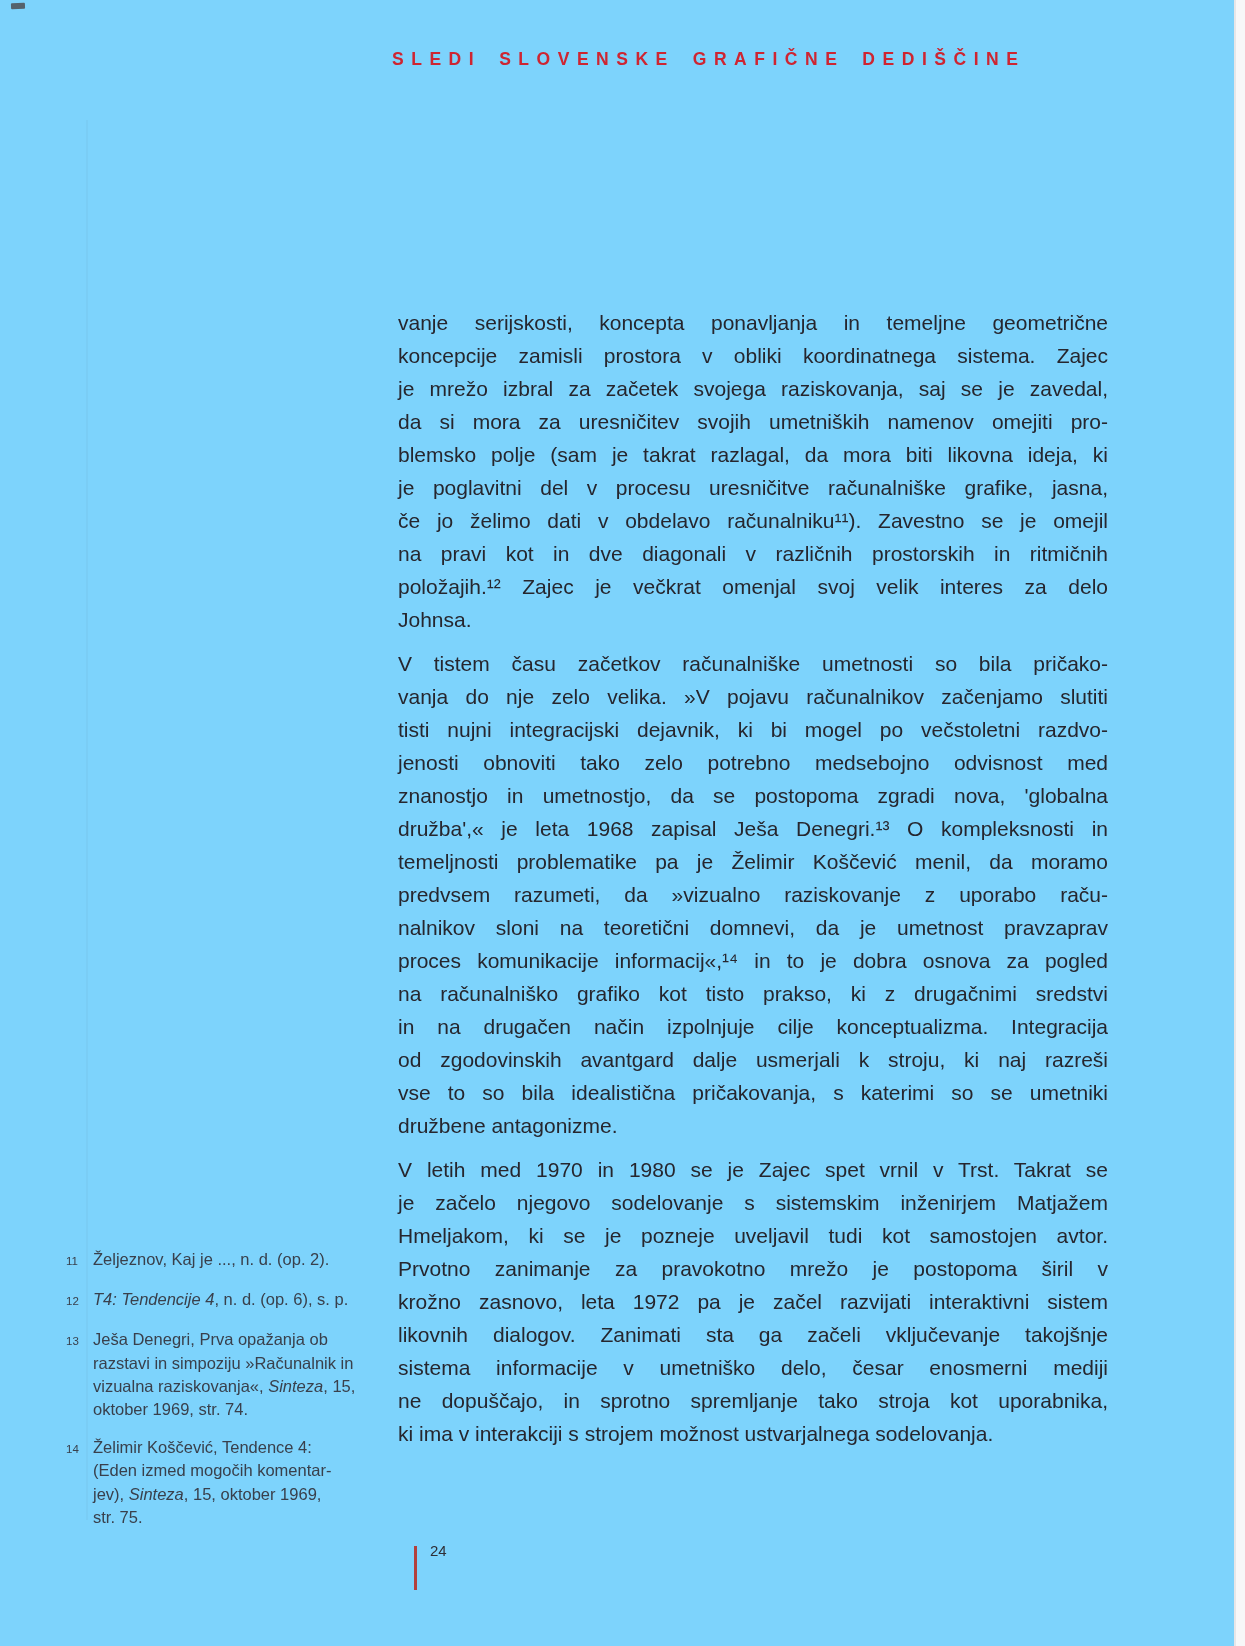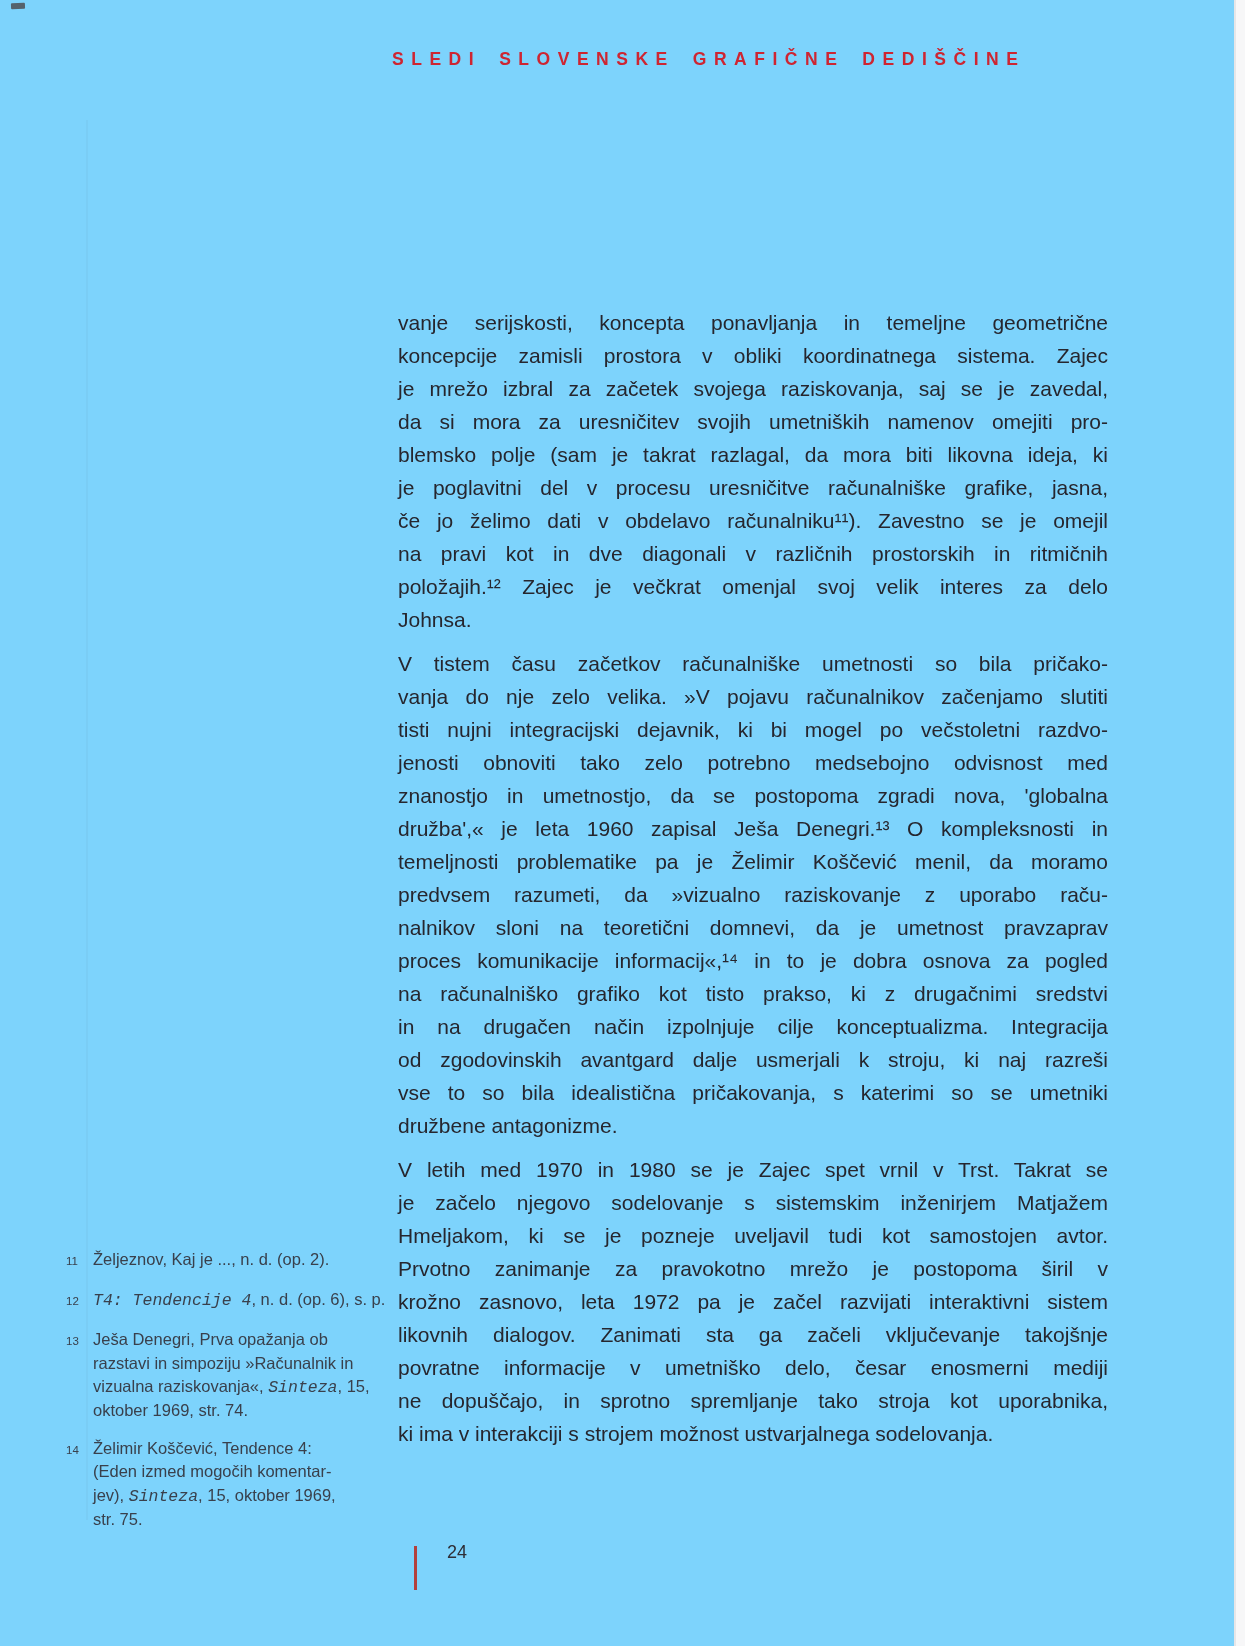--- a/index.html
+++ b/index.html
@@ -39,29 +39,29 @@
   .bodyline { text-align: justify; text-align-last: justify; }
   .bodyline.last { text-align-last: left; }
   
   .footnotes {
     position: absolute; left: 66px; top: 1248px; width: 320px;
     color: #39404c; font-size: 16.5px; line-height: 23.2px;
   }
   .footnote { display: flex; margin-bottom: 15px; }
   .fn-marker { flex: none; width: 27px; font-size: 11.5px; padding-top: 2px; }
   .fn-line { white-space: nowrap; }
-  .it { font-style: italic; font-family: Liberation Mono, monospace; }
+  .it { font-style: italic; }
   
   .pn-rule {
     position: absolute; left: 414px; top: 1546px; width: 3px; height: 44px;
     background: #b2403c;
   }
   .pn-num {
-    position: absolute; left: 447px; top: 1542px;
-    color: #2e2e36; font-size: 18px;
+    position: absolute; left: 430px; top: 1542px;
+    color: #2e2e36; font-size: 15px;
   }
 </style>
 </head>
 <body>
 
 <div class="page">
 
   <div class="smudge"></div>
   <div class="left-streak"></div>
   <div class="edge-strip"></div>
@@ -80,39 +80,39 @@
         <div class="bodyline">na pravi kot in dve diagonali v različnih prostorskih in ritmičnih</div>
         <div class="bodyline">položajih.¹² Zajec je večkrat omenjal svoj velik interes za delo</div>
         <div class="bodyline last">Johnsa.</div>
       </div>
       <div class="para">
         <div class="bodyline">V tistem času začetkov računalniške umetnosti so bila pričako-</div>
         <div class="bodyline">vanja do nje zelo velika. »V pojavu računalnikov začenjamo slutiti</div>
         <div class="bodyline">tisti nujni integracijski dejavnik, ki bi mogel po večstoletni razdvo-</div>
         <div class="bodyline">jenosti obnoviti tako zelo potrebno medsebojno odvisnost med</div>
         <div class="bodyline">znanostjo in umetnostjo, da se postopoma zgradi nova, 'globalna</div>
-        <div class="bodyline">družba',« je leta 1960 zapisal Ješa Denegri.¹³ O kompleksnosti in</div>
+        <div class="bodyline">družba',« je leta 1968 zapisal Ješa Denegri.¹³ O kompleksnosti in</div>
         <div class="bodyline">temeljnosti problematike pa je Želimir Koščević menil, da moramo</div>
         <div class="bodyline">predvsem razumeti, da »vizualno raziskovanje z uporabo raču-</div>
         <div class="bodyline">nalnikov sloni na teoretični domnevi, da je umetnost pravzaprav</div>
         <div class="bodyline">proces komunikacije informacij«,¹⁴ in to je dobra osnova za pogled</div>
         <div class="bodyline">na računalniško grafiko kot tisto prakso, ki z drugačnimi sredstvi</div>
         <div class="bodyline">in na drugačen način izpolnjuje cilje konceptualizma. Integracija</div>
         <div class="bodyline">od zgodovinskih avantgard dalje usmerjali k stroju, ki naj razreši</div>
         <div class="bodyline">vse to so bila idealistična pričakovanja, s katerimi so se umetniki</div>
         <div class="bodyline last">družbene antagonizme.</div>
       </div>
       <div class="para">
         <div class="bodyline">V letih med 1970 in 1980 se je Zajec spet vrnil v Trst. Takrat se</div>
         <div class="bodyline">je začelo njegovo sodelovanje s sistemskim inženirjem Matjažem</div>
         <div class="bodyline">Hmeljakom, ki se je pozneje uveljavil tudi kot samostojen avtor.</div>
         <div class="bodyline">Prvotno zanimanje za pravokotno mrežo je postopoma širil v</div>
         <div class="bodyline">krožno zasnovo, leta 1972 pa je začel razvijati interaktivni sistem</div>
         <div class="bodyline">likovnih dialogov. Zanimati sta ga začeli vključevanje takojšnje</div>
-        <div class="bodyline">povratne informacije v umetniško delo, česar enosmerni mediji</div>
+        <div class="bodyline">sistema informacije v umetniško delo, česar enosmerni mediji</div>
         <div class="bodyline">ne dopuščajo, in sprotno spremljanje tako stroja kot uporabnika,</div>
         <div class="bodyline last">ki ima v interakciji s strojem možnost ustvarjalnega sodelovanja.</div>
       </div>
     </div>
 
   <div class="footnotes">
       <div class="footnote">
         <span class="fn-marker">11</span>
         <div>
           <div class="fn-line"><span>Željeznov, Kaj je ..., n. d. (op. 2).</span></div>

